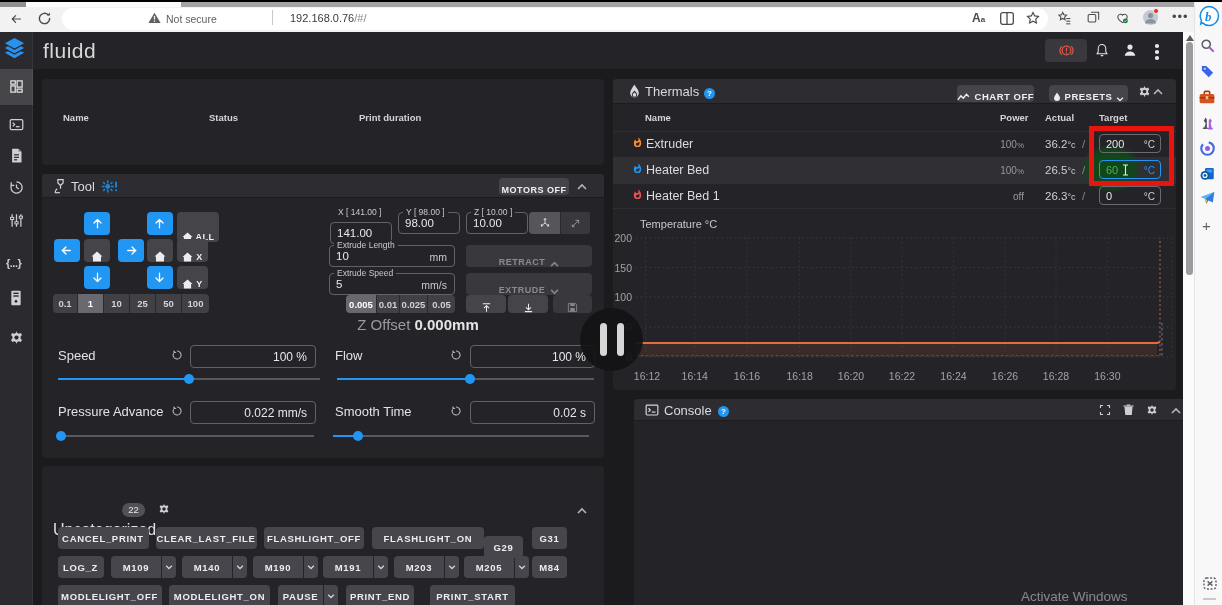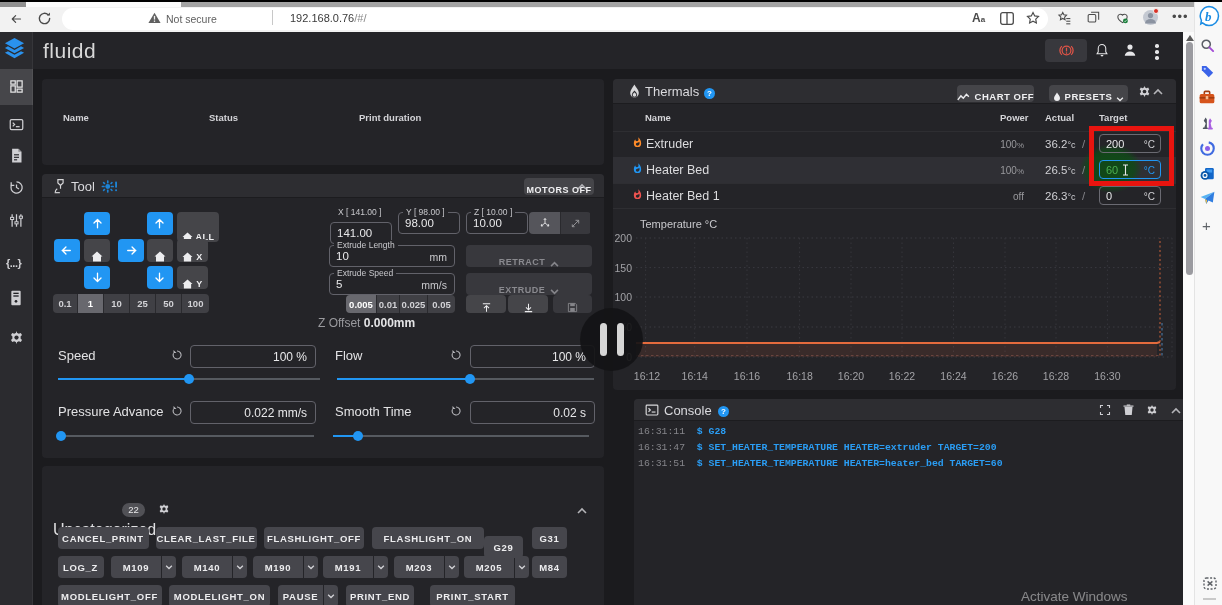--- a/index.html
+++ b/index.html
@@ -276,21 +276,21 @@
         <rect x="1" y="10.7" width="5" height="2.6" rx="1"></rect>
               <rect x="16" y="10.7" width="5" height="2.6" rx="1"></rect>
         <rect x="3.6" y="4.2" width="2.6" height="4.4" rx="1" transform="rotate(-45 4.9 6.4)"></rect>
         <rect x="15.8" y="15.4" width="2.6" height="4.4" rx="1" transform="rotate(-45 17.1 17.6)"></rect>
         <rect x="3.6" y="15.4" width="2.6" height="4.4" rx="1" transform="rotate(45 4.9 17.6)"></rect>
         <rect x="15.8" y="4.2" width="2.6" height="4.4" rx="1" transform="rotate(45 17.1 6.4)"></rect>
         <rect x="23" y="4" width="3" height="10" rx="1.2"></rect>
               <rect x="23" y="16.5" width="3" height="3.2" rx="1.2"></rect>
             </g>
       </svg>
-      <div class="btn" style="left:482px;top:4px;width:70px;height:17px">MOTORS OFF</div>
+      <div class="btn" style="left:457px;top:4px;width:70px;height:17px">MOTORS OFF</div>
       <svg class="abs" style="left:535px;top:9px" width="10" height="7" viewBox="0 0 10 7">
             <path d="M1 6l4-4 4 4" stroke="#b4b4b8" stroke-width="1.6" fill="none"></path>
           </svg>
     </div>
     <div id="jogpad">
 
       <div class="bluebtn" style="left:42px;top:38px;width:26px;height:23px">
             <svg width="13" height="13" viewBox="0 0 24 24">
               <path d="M12 20V5M5.5 11L12 4.5l6.5 6.5" stroke="#fff" stroke-width="2.4" fill="none" stroke-linecap="round" stroke-linejoin="round"></path>
             </svg>
@@ -414,21 +414,21 @@
               <path d="M4 21h16M12 4v13M6.5 11.5L12 17l5.5-5.5" stroke="#ededef" stroke-width="2.2" fill="none"></path>
             </svg>
           </div>
       <div class="btn dis" style="left:511px;top:121px;width:39px;height:18px">
             <svg width="11" height="11" viewBox="0 0 24 24">
               <path d="M3 3h15l3 3v15H3z" fill="none" stroke="#85858a" stroke-width="2"></path>
               <rect x="7" y="3" width="10" height="6" fill="#85858a"></rect>
               <rect x="7" y="13" width="10" height="8" fill="#85858a"></rect>
             </svg>
           </div>
-      <div class="abs" style="left:276px;top:142px;width:200px;text-align:left;font-size:12px;color:#9a9a9e">Z Offset <b style="color:#e4e4e6">0.000mm</b></div>
+      <div class="abs" style="left:276px;top:142px;width:200px;text-align:center;font-size:15px;color:#9a9a9e">Z Offset <b style="color:#e4e4e6">0.000mm</b></div>
     </div>
     <div id="sliders">
       <div class="abs" style="left:16px;top:174px;font-size:13px;color:#e2e2e4">Speed</div>
       <svg class="abs reset" style="left:129px;top:175px" width="12" height="12" viewBox="0 0 24 24">
             <path d="M12 4a8 8 0 1 1-7 4.5" fill="none" stroke="#b8b8bc" stroke-width="2.2"></path>
             <path d="M5 2v6h6z" fill="#b8b8bc"></path>
           </svg>
       <div class="outl" style="left:148px;top:171px;width:126px;height:23px">
             <span style="position:absolute;right:8px;top:4px;font-size:12px">100 %</span>
           </div>
@@ -693,23 +693,20 @@
             <rect x="7.5" y="1" width="7" height="2.5" fill="#cfcfd3"></rect>
           </svg>
       <svg class="abs" style="left:512px;top:5px" width="12" height="12" viewBox="0 0 24 24">
         <path d="M12 1.5l1 3.2a7.8 7.8 0 0 1 2.6 1.1l3.2-1.1 2 3.4-2.3 2.4a8 8 0 0 1 0 2.9l2.3 2.4-2 3.4-3.2-1.1a7.8 7.8 0 0 1-2.6 1.1l-1 3.3-1-3.3a7.8 7.8 0 0 1-2.6-1.1l-3.2 1.1-2-3.4 2.3-2.4a8 8 0 0 1 0-2.9L3.2 8.1l2-3.4 3.2 1.1A7.8 7.8 0 0 1 11 4.7l1-3.2z" fill="#cfcfd3"></path>
         <circle cx="12" cy="12" r="3.4" fill="#2b2b2f"></circle>
       </svg>
       <svg class="abs" style="left:537px;top:8px" width="10" height="7" viewBox="0 0 10 7">
             <path d="M1 6l4-4 4 4" stroke="#b4b4b8" stroke-width="1.6" fill="none"></path>
           </svg>
     </div>
-    <div style="position:absolute;left:4px;top:25px;font-family:'Liberation Mono',monospace;font-size:9.8px;line-height:16px;white-space:pre"><span style="color:#85858a">16:31:11  </span><span style="color:#2a9df4;font-weight:bold">$ G28</span>
-<span style="color:#85858a">16:31:47  </span><span style="color:#2a9df4;font-weight:bold">$ SET_HEATER_TEMPERATURE HEATER=extruder TARGET=200</span>
-<span style="color:#85858a">16:31:51  </span><span style="color:#2a9df4;font-weight:bold">$ SET_HEATER_TEMPERATURE HEATER=heater_bed TARGET=60</span></div>
   </div>
   </div>
 </div>
 <div id="overlays">
 
   <div class="abs" style="left:1089px;top:126px;width:85px;height:60px;border:5px solid #e8140f;z-index:50"></div>
 
   <div class="abs" style="left:580px;top:308px;width:63px;height:63px;border-radius:50%;background:rgba(20,20,22,0.92);z-index:60"></div>
   <div class="abs" style="left:599.5px;top:322.5px;width:7.5px;height:33px;border-radius:3.5px;background:#d6d6d6;z-index:61"></div>
   <div class="abs" style="left:616.5px;top:322.5px;width:7.5px;height:33px;border-radius:3.5px;background:#d6d6d6;z-index:61"></div>

